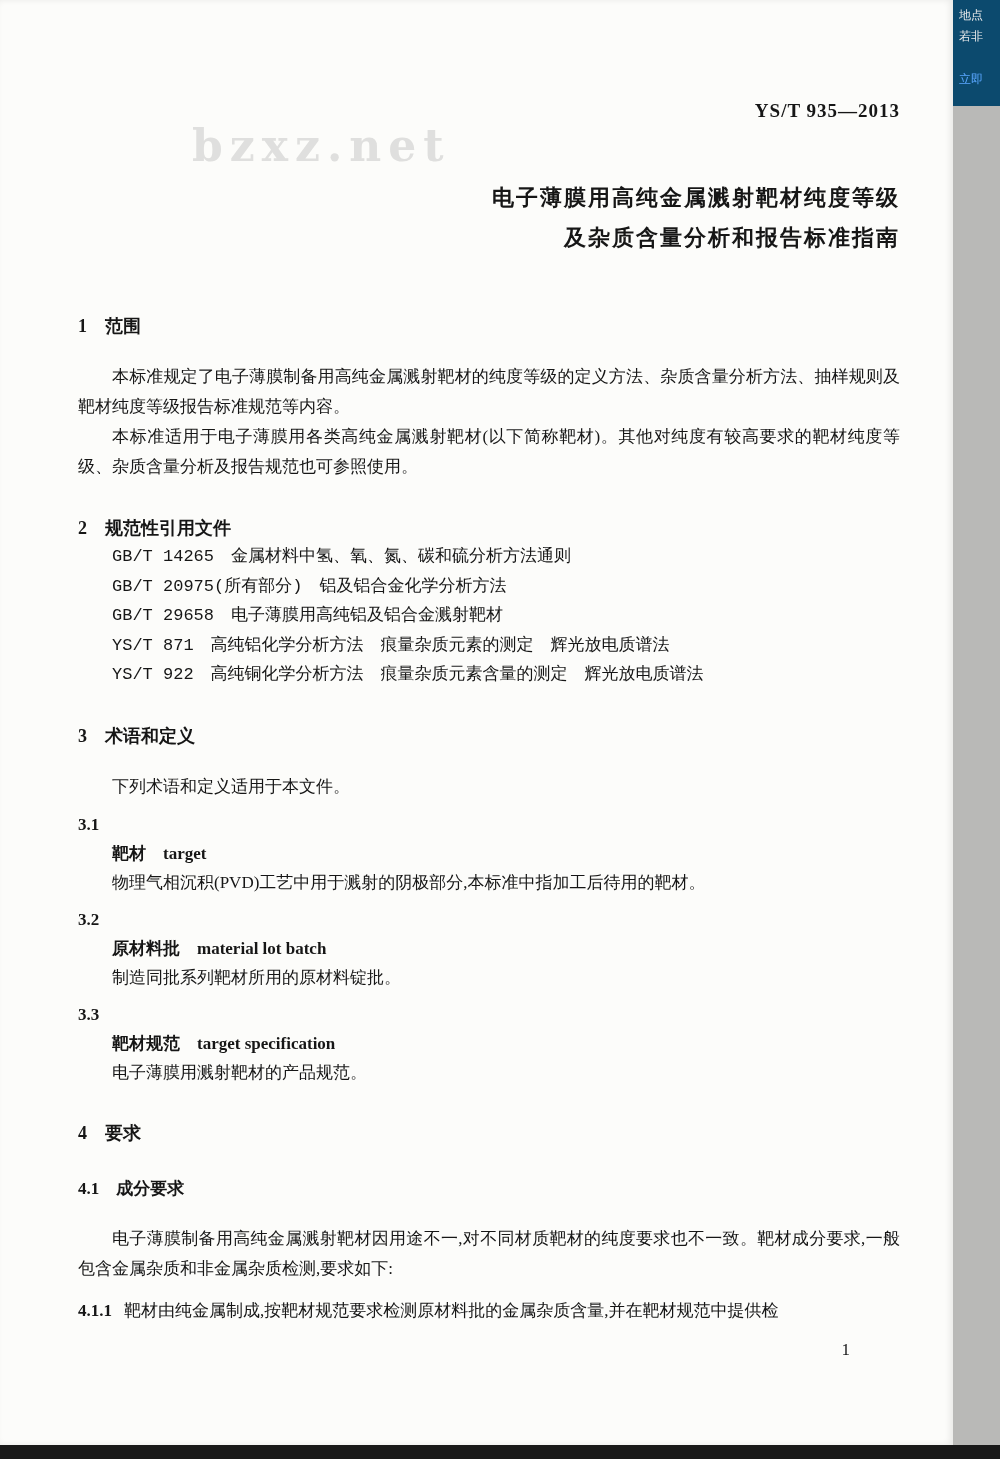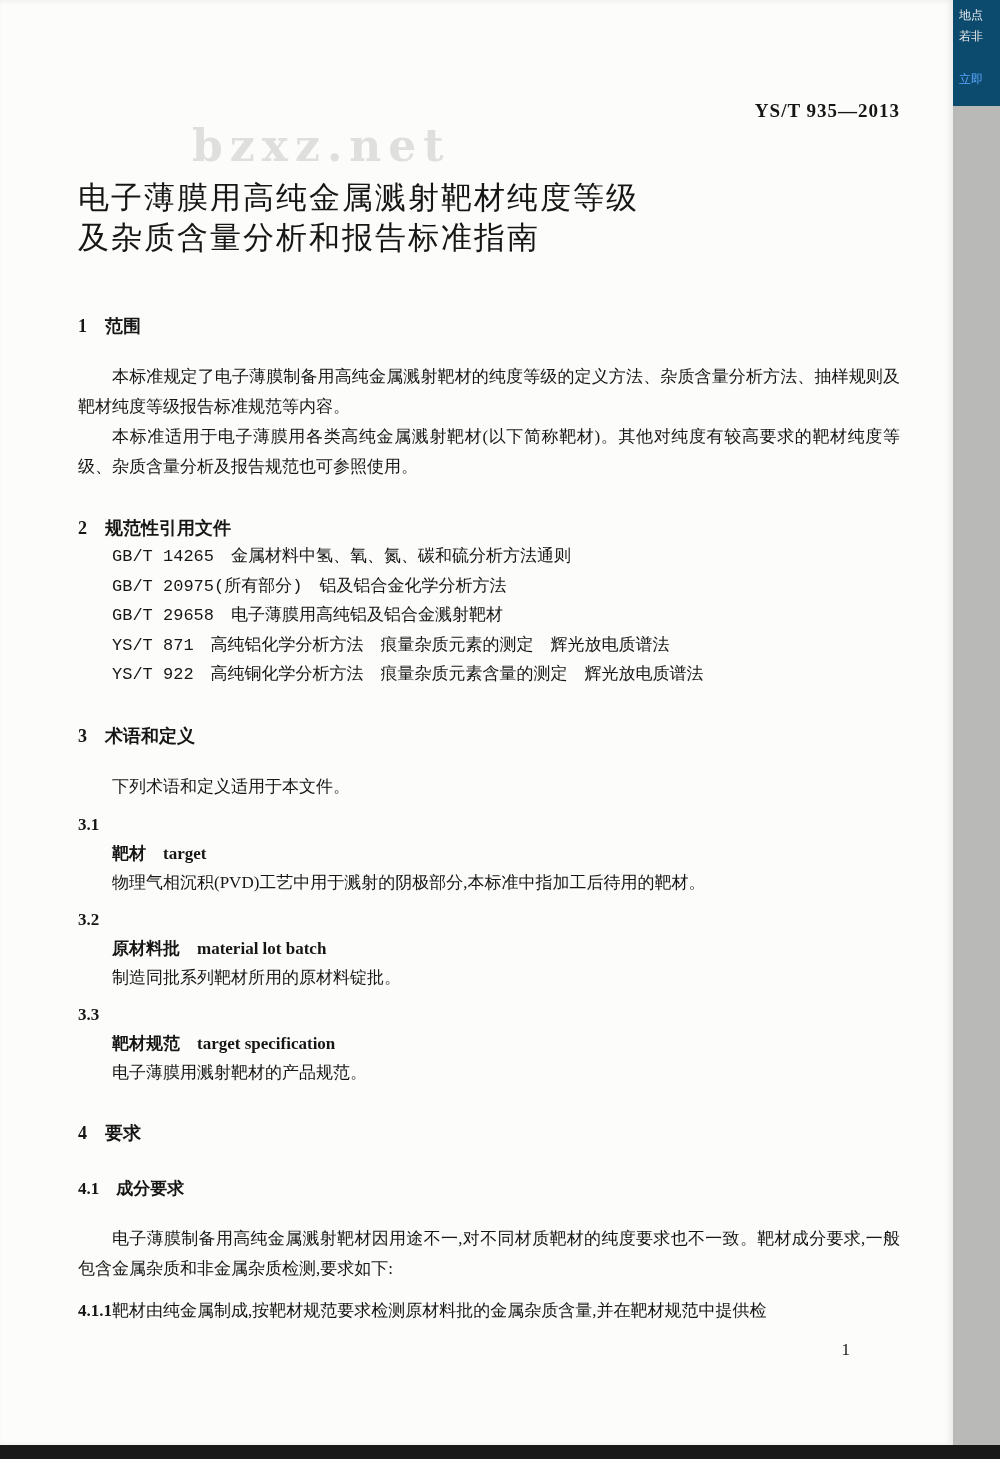--- a/index.html
+++ b/index.html
@@ -74,23 +74,23 @@
   }
   .std-code {
     margin-top: 100px;
     text-align: right;
     font-size: 19px;
     font-weight: bold;
     letter-spacing: 1px;
   }
   .doc-title {
     margin-top: 56px;
-    text-align: left;
-    font-size: 31px;
-    font-weight: normal;
+    text-align: right;
+    font-size: 22px;
+    font-weight: bold;
     line-height: 40px;
     letter-spacing: 2px;
   }
   .sec-heading {
     margin-top: 56px;
     font-size: 18px;
     font-weight: bold;
   }
   .sec-heading.tight { margin-top: 34px; }
   p.body {
@@ -130,21 +130,21 @@
     margin-top: 32px;
     font-size: 17px;
     font-weight: bold;
   }
   .clause-line {
     margin-top: 12px;
     font-size: 17px;
     line-height: 30px;
     text-align: justify;
   }
-  .clause-num { font-weight: bold; }
+  .clause-num { font-weight: bold; padding-right: 12px; }
   .page-num {
     margin-top: 14px;
     text-align: right;
     padding-right: 50px;
     font-size: 17px;
   }
 </style>
 </head>
 <body>
 

